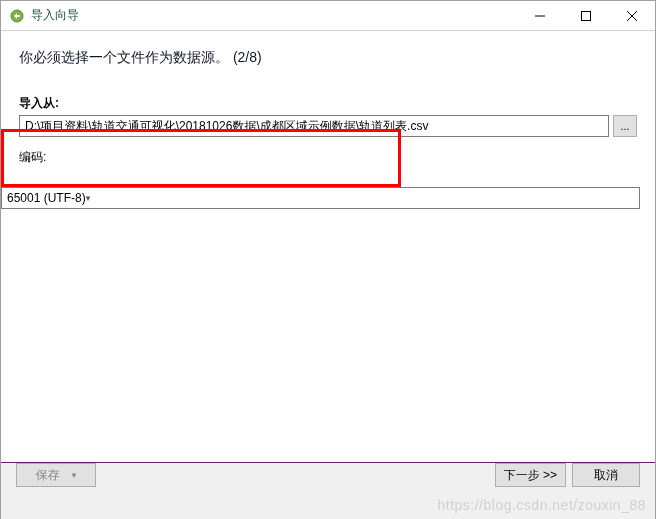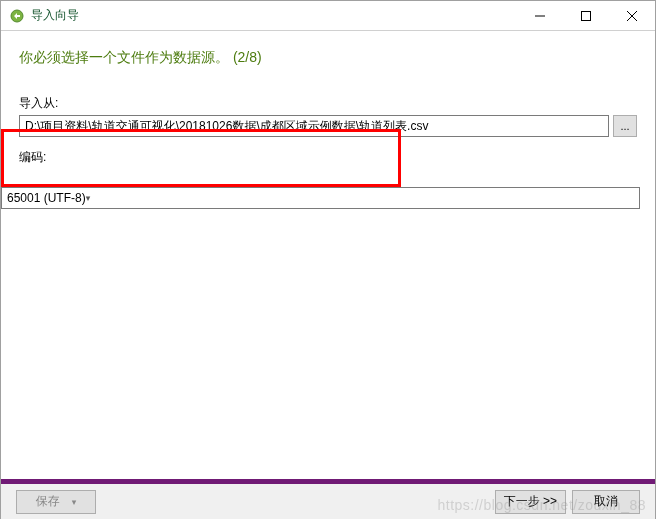--- a/index.html
+++ b/index.html
@@ -45,28 +45,29 @@
       justify-content: center;
       font-size: 10px;
       color: #000;
     }
     .content {
       padding: 18px 18px 0 18px;
       height: 444px;
       position: relative;
     }
     .instruction {
-      color: #4d7c0f;
+      color: #0f172a;
       font-size: 14px;
       margin-bottom: 28px;
     }
     .field-label {
       font-size: 12px;
       color: #000;
       margin-bottom: 3px;
+      font-weight: bold;
     }
     .import-row {
       display: flex;
       align-items: center;
       margin-bottom: 12px;
     }
     .import-path {
       flex: 1;
       height: 22px;
       border: 1px solid #7a7a7a;
@@ -124,25 +125,24 @@
     }
     .dropdown-arrow {
       font-size: 9px;
       color: #555;
     }
     .footer {
       position: absolute;
       bottom: 0;
       left: 1px;
       right: 1px;
-      height: 40px;
-      border-top: 5px solid #701a75;
+      height: 57px;
+      border-top: 1px solid #701a75;
       background: #f0f0f0;
       display: flex;
-      align-items: center;
       padding: 0 15px;
     }
     .footer-spacer { flex: 1; }
     .footer-btn {
       height: 24px;
       min-width: 68px;
       margin-left: 6px;
       border: 1px solid #adadad;
       background: #e1e1e1;
       font-size: 12px;

